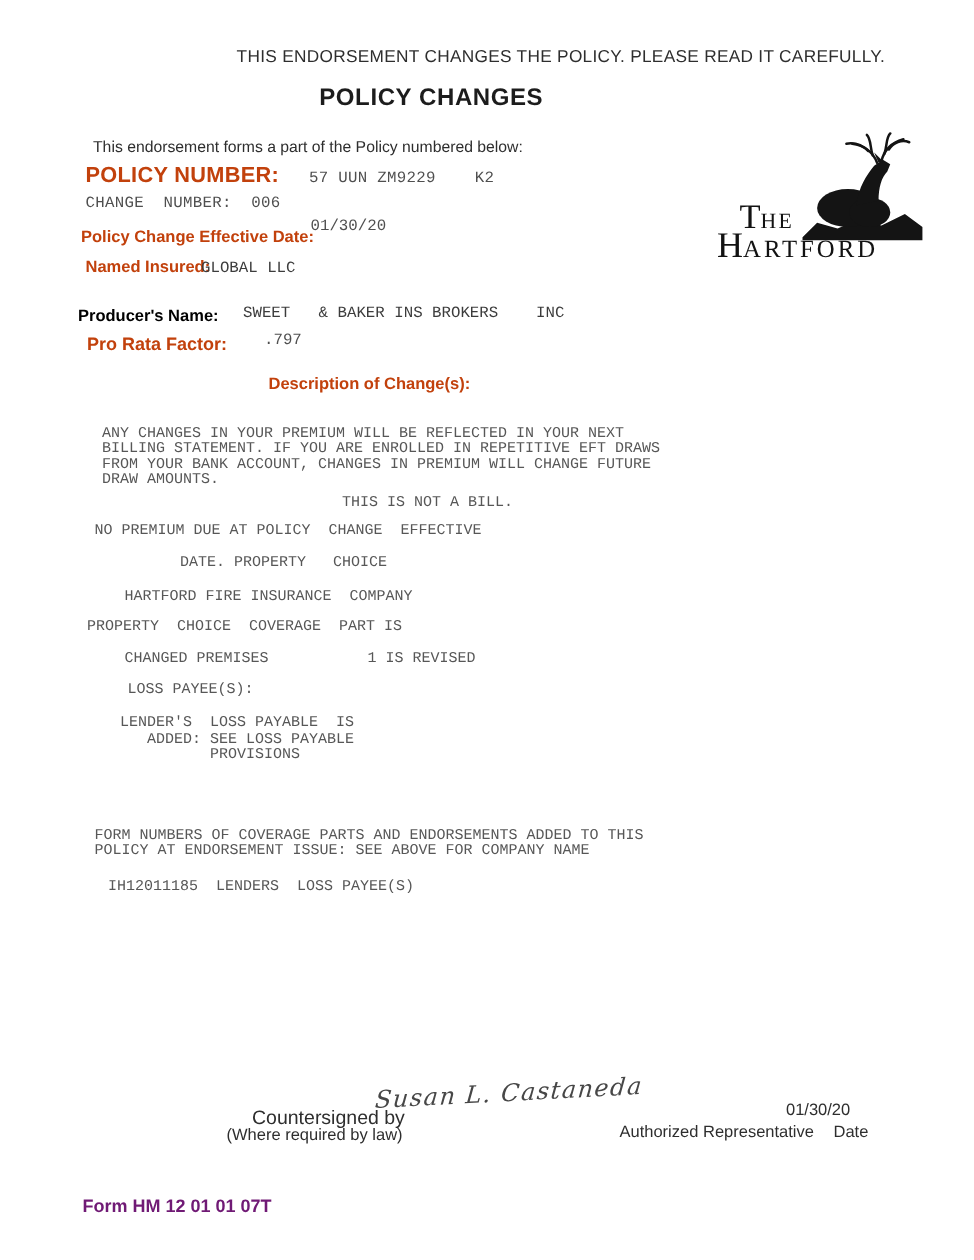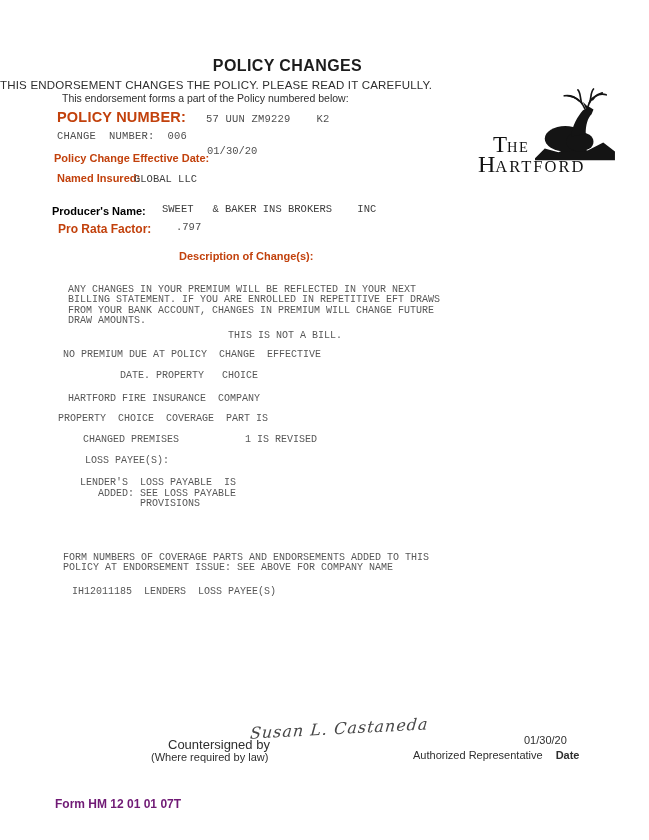--- a/index.html
+++ b/index.html
@@ -2,22 +2,22 @@
 <html><head>
 <meta charset="utf-8">
 <style>
   html,body { margin:0; padding:0; background:#ffffff; }
   .page {
     position:relative; width:649px; height:840px; background:#ffffff;
     font-family:"Liberation Sans", sans-serif; overflow:hidden;
   }
   .abs { position:absolute; }
   .notice {
-    top:32px; left:0; width:590px; text-align:left;
-    font-size:11.5px; color:#2e2e2e; letter-spacing:0.2px;margin-top:47px;
+    top:32px; left:0; width:590px; text-align:right;
+    font-size:11.5px; color:#2e2e2e; letter-spacing:0.2px;
   }
   .title {
     top:57px; left:0; width:575px; text-align:center;
     font-size:16px; font-weight:bold; color:#1c1c1c; letter-spacing:0.4px;
   }
   .intro { top:92px; left:62px; font-size:10.5px; color:#2e2e2e; }
 
   .lbl { font-weight:bold; color:#c2410c; }
   .policy-number-label { top:109px; left:57px; font-size:14.5px; letter-spacing:0.2px; }
   .eff-date-label      { top:152px; left:54px; font-size:11px; }
@@ -35,21 +35,21 @@
   .eff-date-value      { top:145px; left:207px; font-size:10.5px; }
   .named-insured-value { top:173px; left:134px; font-size:10.5px; color:#3c3c3c; }
   .producer-value      { top:203px; left:162px; font-size:10.5px; color:#3c3c3c; }
   .pro-rata-value      { top:221px; left:176px; font-size:10.5px; }
 
   .typed { font-size:10px; line-height:10.3px; color:#575757; }
   .premium-notice   { top:285px; left:68px; }
   .not-a-bill       { top:331px; left:228px; }
   .ln-no-premium    { top:350px; left:63px; }
   .ln-date-property { top:371px; left:120px; }
-  .ln-company       { top:394px; left:48px;padding-left:20px; }
+  .ln-company       { top:394px; left:63px;padding-left:20px; }
   .ln-coverage      { top:414px; left:58px; }
   .ln-changed       { top:435px; left:71px;margin-left:12px; }
   .ln-loss-payees   { top:456px; left:85px; }
   .ln-lenders       { top:478px; left:80px; line-height:10.6px; }
   .form-numbers     { top:553px; left:63px; }
   .ln-ih            { top:587px; left:72px; }
 
   
   .logo { top:88px; left:478px; width:164px; height:96px; }
   .stag { position:absolute; left:50px; top:0; width:92px; height:78px; }
@@ -69,21 +69,21 @@
   
   .signature {
     top:719px; left:250px; font-family:"DejaVu Serif", serif;
     font-style:italic; font-size:16px; color:#474747; letter-spacing:1px;
     transform:rotate(-3deg) skewX(-8deg);
   }
   .countersigned  { top:737px; left:168px; font-size:13px; color:#2e2e2e; }
   .where-required { top:751px; left:151px; font-size:11px; color:#2e2e2e; }
   .sig-date       { top:734px; left:524px; font-size:11px; color:#2e2e2e; }
   .auth-rep-row   { top:749px; left:413px; font-size:11px; color:#2e2e2e; display:flex; }
-  .auth-rep-row .date-lbl { margin-left:13px;font-weight:bold; }
+  .auth-rep-row .date-lbl { margin-left:13px; }
 
   .form-footer { top:797px; left:55px; font-size:12px; font-weight:bold; color:#701a75; }
 </style>
 </head>
 <body>
 
 <div class="page">
 
   <div class="abs notice">THIS ENDORSEMENT CHANGES THE POLICY. PLEASE READ IT CAREFULLY.</div>
   <div class="abs title">POLICY CHANGES</div>

